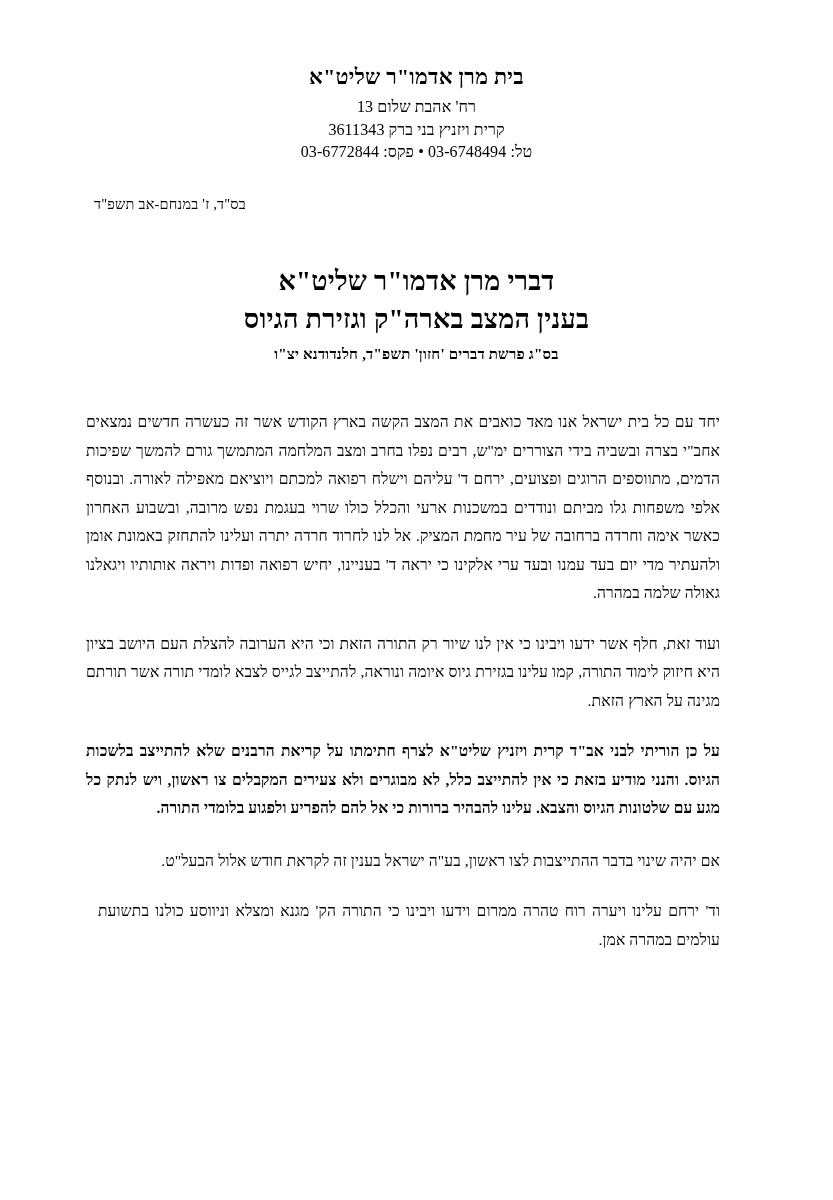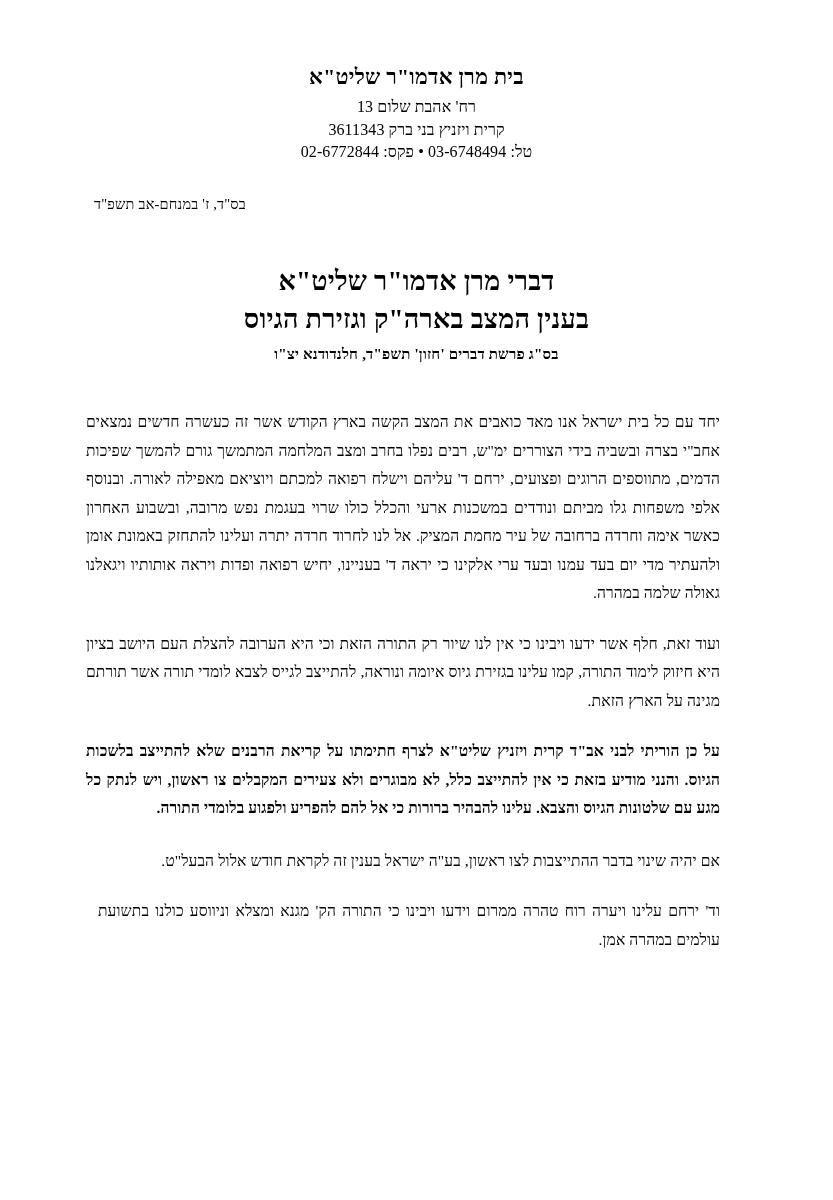--- a/index.html
+++ b/index.html
@@ -114,21 +114,21 @@
 </style>
 </head>
 <body>
 
 <div class="page">
 
   <div class="letterhead">
     <div class="letterhead-name">בית מרן אדמו"ר שליט"א</div>
     <div class="letterhead-line">רח' אהבת שלום 13</div>
     <div class="letterhead-line">קרית ויזניץ בני ברק 3611343</div>
-    <div class="letterhead-line">טל: 03-6748494 • פקס: 02-6772844</div>
+    <div class="letterhead-line">טל: 03-6748494 • פקס: 03-6772844</div>
   </div>
 
   <div class="dateline">בס"ד, ז' במנחם-אב תשפ"ד</div>
 
   <div class="title-block">
     <div class="title-line">דברי מרן אדמו"ר שליט"א</div>
     <div class="title-line">בענין המצב בארה"ק וגזירת הגיוס</div>
     <div class="title-sub">בס"ג פרשת דברים 'חזון' תשפ"ד, חלנדודנא יצ"ו</div>
   </div>
 

